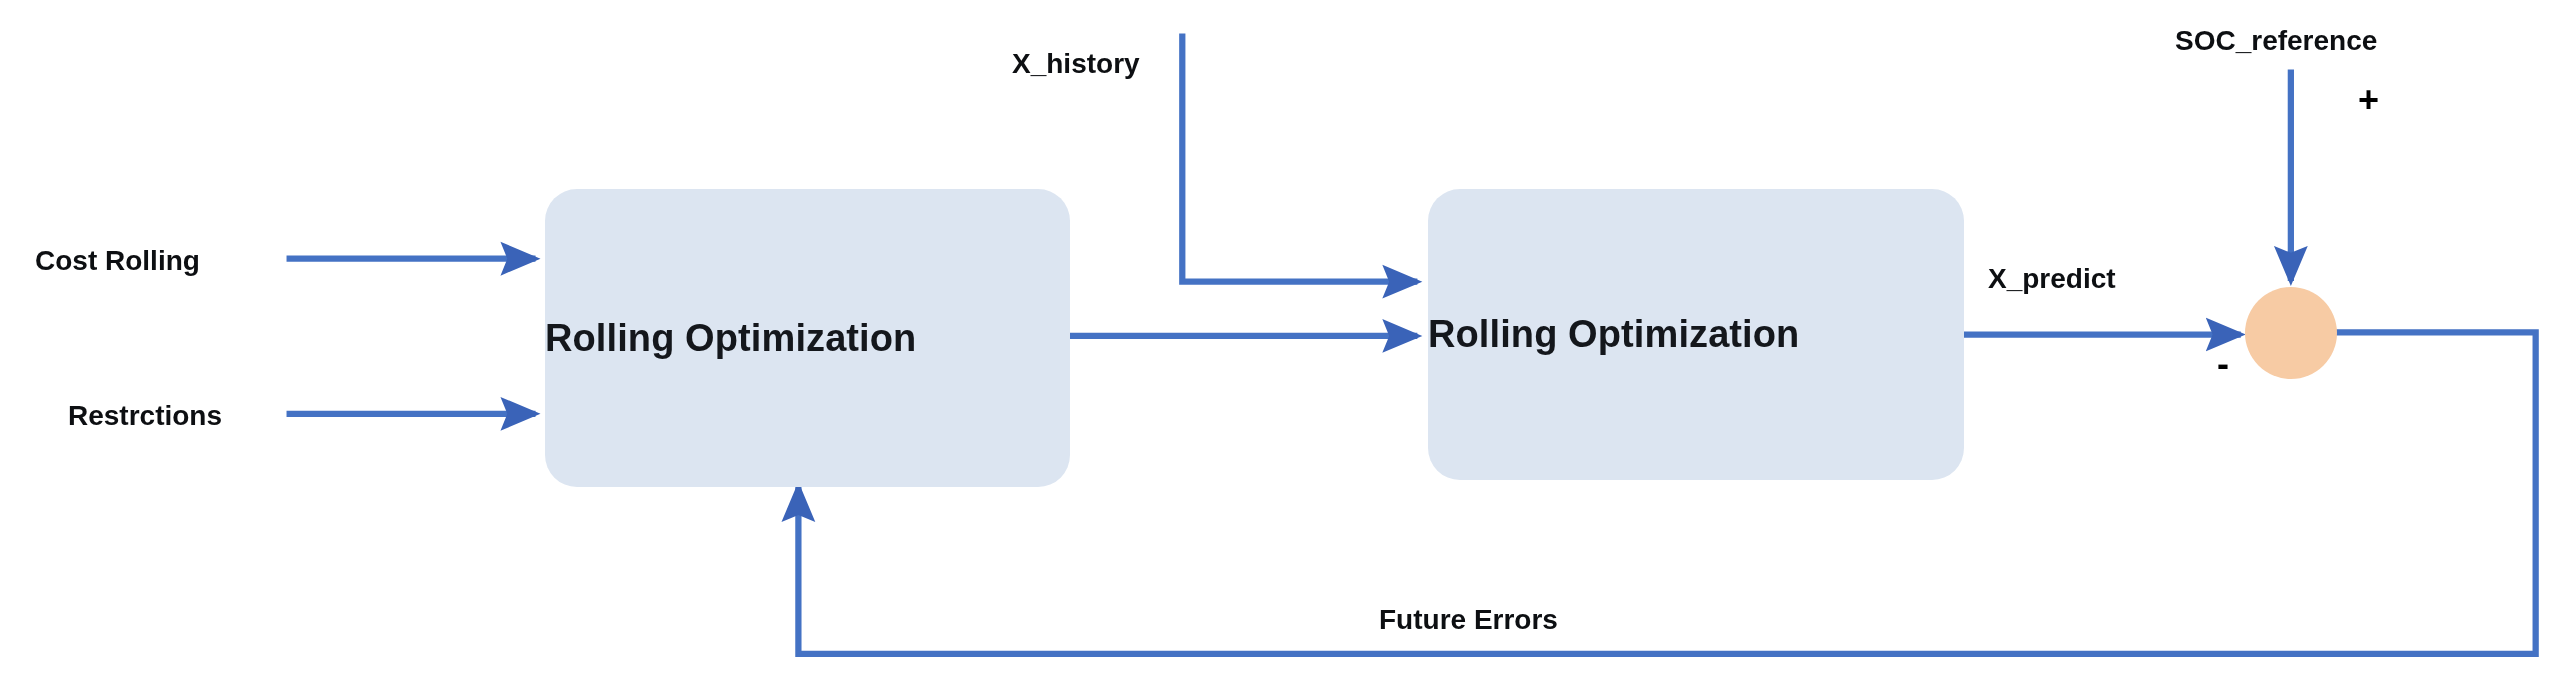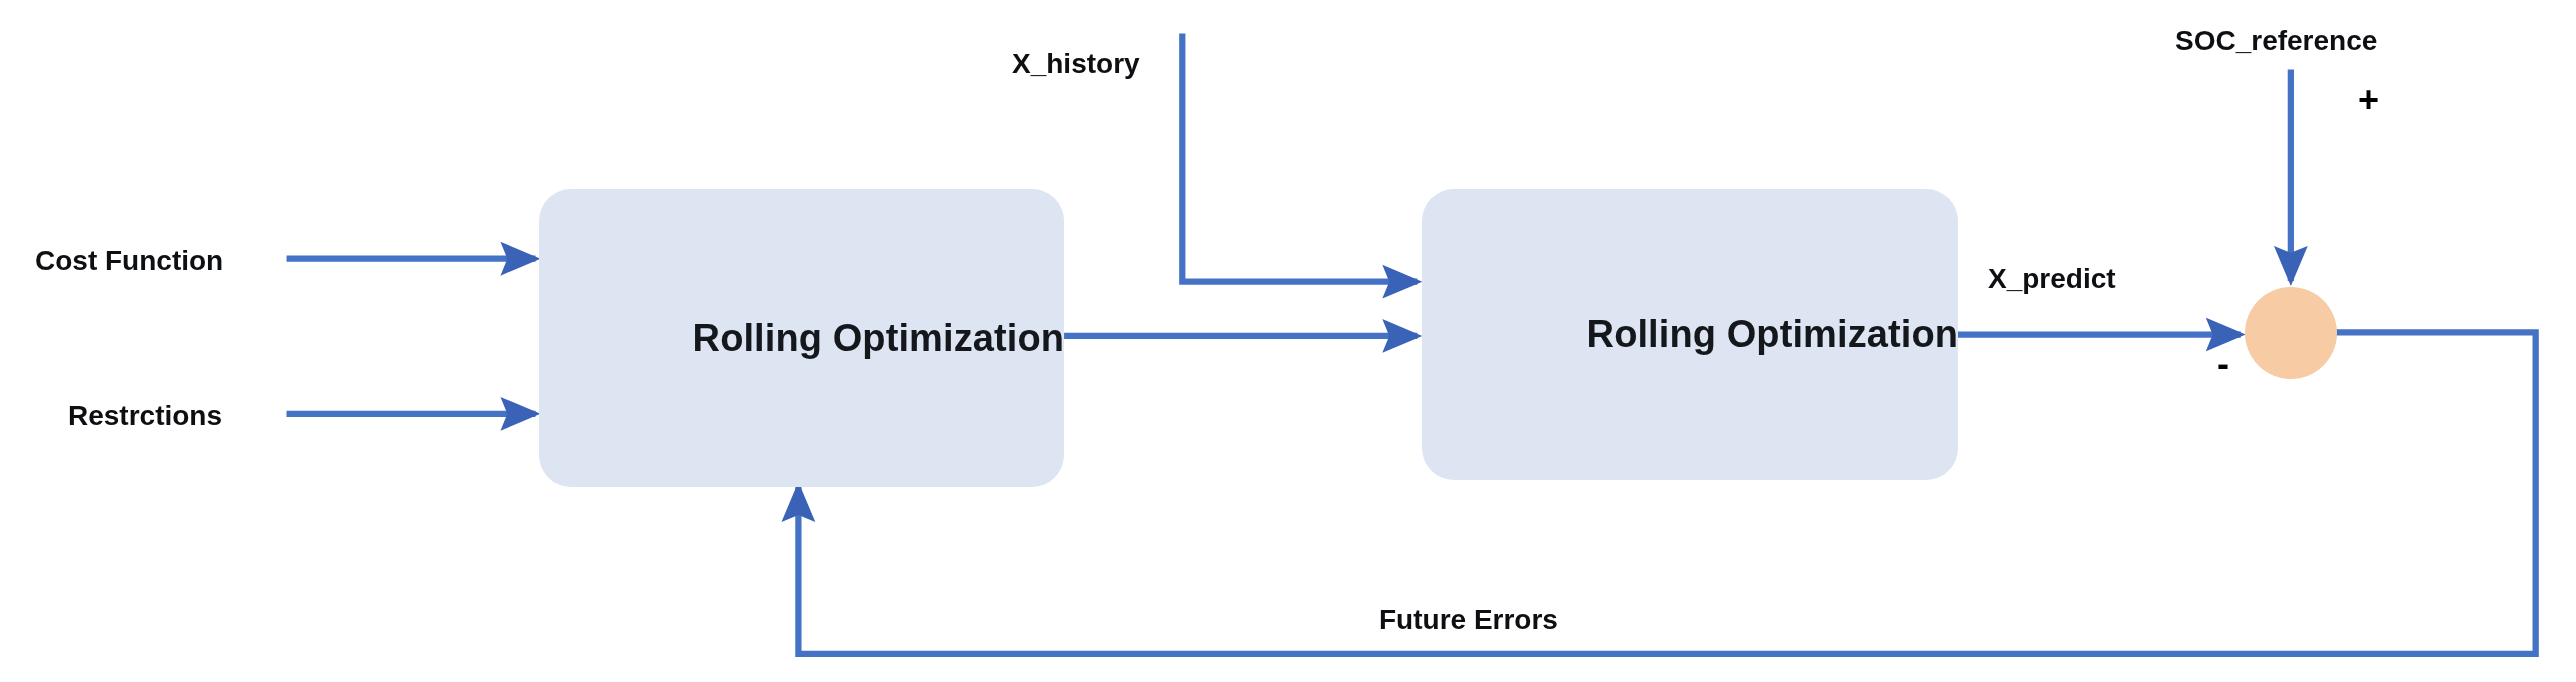--- a/index.html
+++ b/index.html
@@ -23,21 +23,22 @@
     top: 0;
     width: 2576px;
     height: 683px;
   }
   .proc-box {
     position: absolute;
     background: #DCE5F1;
     border-radius: 32px;
     display: flex;
     align-items: center;
-    justify-content: flex-end;
+    justify-content: flex-start;
+    margin-left: 6px;
   }
   .proc-box-label {
     font-size: 38px;
     font-weight: bold;
     color: #14171C;
     letter-spacing: 0.1px;
     white-space: nowrap;
   }
   .sum-node {
     position: absolute;
@@ -93,21 +94,21 @@
 
   <div class="proc-box" style="left:1422px; top:189px; width:536px; height:291px;">
     <span class="proc-box-label">Rolling Optimization</span>
   </div>
 
   <div class="sum-node" style="left:2245px; top:287px; width:92px; height:92px;"></div>
 
   <span class="sign" style="left:2358px; top:82px;">+</span>
   <span class="sign" style="left:2217px; top:346px;">-</span>
 
-  <span class="lbl" style="left:35px; top:245px;">Cost Function</span>
+  <span class="lbl" style="left:35px; top:245px;">Cost Rolling</span>
 
   <span class="lbl" style="left:68px; top:400px;">Restrctions</span>
 
   <span class="lbl" style="left:1012px; top:19.5px;margin-top:28px;">X_history</span>
 
   <span class="lbl" style="left:2175px; top:25px;">SOC_reference</span>
 
   <span class="lbl" style="left:1988px; top:263px;">X_predict</span>
 
   <span class="lbl" style="left:1379px; top:604px;">Future Errors</span>

